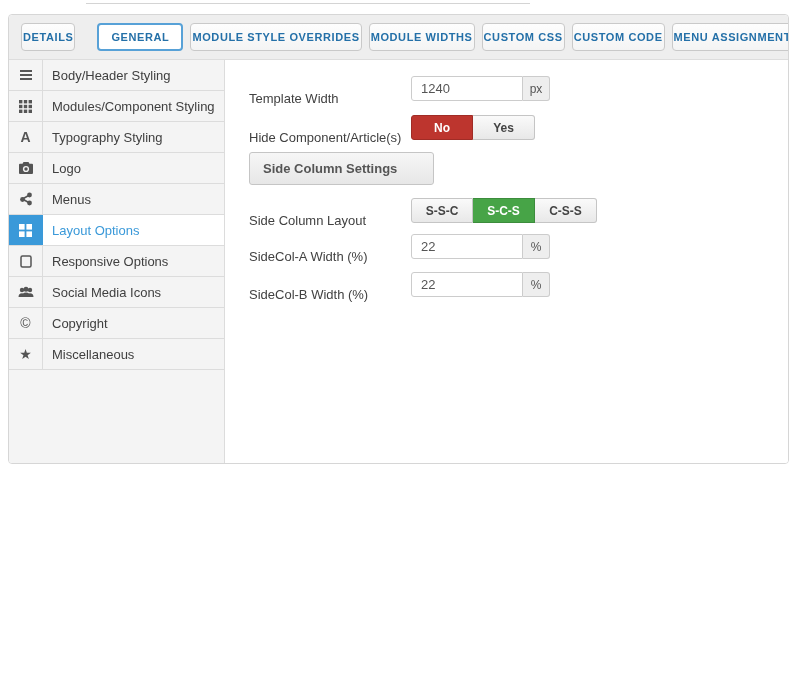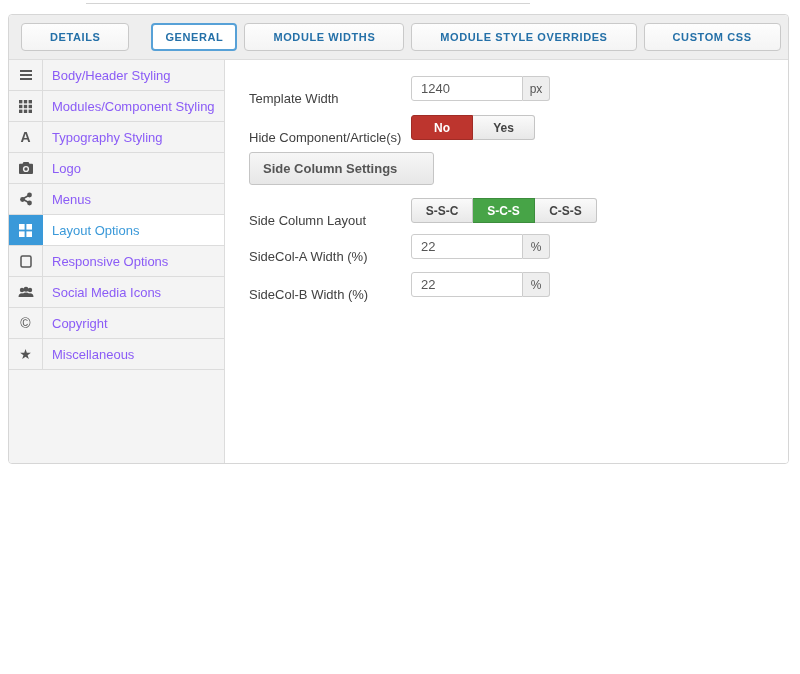--- a/index.html
+++ b/index.html
@@ -15,21 +15,21 @@
     border:1px solid #d6d6d6;border-radius:4px;background:#ffffff;
     box-sizing:border-box;overflow:hidden;
   }
   
   .tabbar{
     height:45px;background:#eeeeee;border-bottom:1px solid #dddddd;
     display:flex;align-items:center;gap:7px;padding-left:12px;box-sizing:border-box;
     border-radius:4px 4px 0 0;
   }
   .tab{
-    height:28px;padding:0 28px;display:flex;align-items:center;box-sizing:border-box;
+    height:28px;padding:0 1px;display:flex;align-items:center;box-sizing:border-box;
     background:linear-gradient(#fdfdfd,#f4f4f4);
     border:1px solid #c9c9c9;border-radius:4px;
     color:#2470a8;font-size:11px;font-weight:bold;letter-spacing:0.6px;
     white-space:nowrap;cursor:pointer;
   }
   .tab.active{
     border:2px solid #57a1d7;background:#ffffff;padding:0 12px;margin-left:15px;
   }
 
   
@@ -40,21 +40,21 @@
     display:flex;flex-direction:column;
   }
   .side-item{display:flex;height:30px;min-height:30px;border-bottom:1px solid #dcdcdc;cursor:pointer;}
   .side-icon{
     width:34px;min-width:34px;border-right:1px solid #dcdcdc;box-sizing:border-box;
     display:flex;align-items:center;justify-content:center;color:#555555;
     font-size:13px;
   }
   .side-label{
     flex:1;display:flex;align-items:center;padding-left:9px;
-    font-size:13px;color:#8b5cf6;
+    font-size:13px;color:#404040;
   }
   .side-item.active .side-icon{background:#3a99d9;border-right-color:#3a99d9;color:#ffffff;}
   .side-item.active .side-label{background:#ffffff;color:#3a99d9;}
   .side-filler{flex:1;}
 
   .icon-svg{display:block;}
 
   
   .main{flex:1;background:#ffffff;padding:16px 0 0 24px;box-sizing:border-box;}
   .frow{display:flex;align-items:center;height:25px;}
@@ -98,22 +98,22 @@
 </head>
 <body>
 
 <div class="top-edge-line"></div>
 
 <div class="panel">
 
   <div class="tabbar">
     <div class="tab">DETAILS</div>
     <div class="tab active">GENERAL</div>
+    <div class="tab">MODULE STYLE OVERRIDES</div>
     <div class="tab">MODULE WIDTHS</div>
-    <div class="tab">MODULE STYLE OVERRIDES</div>
     <div class="tab">CUSTOM CSS</div>
     <div class="tab">CUSTOM CODE</div>
     <div class="tab">MENU ASSIGNMENT</div>
   </div>
 
   <div class="content">
 
     <div class="sidebar">
 
       <div class="side-item">

